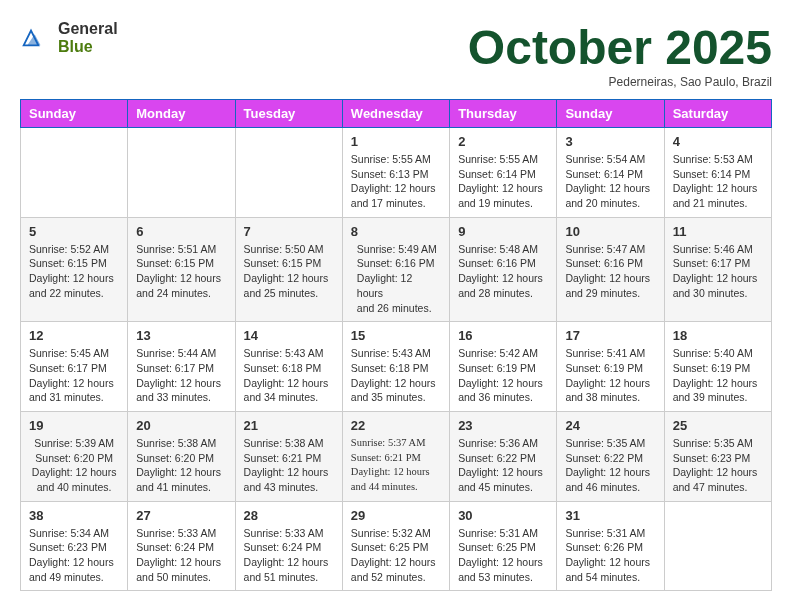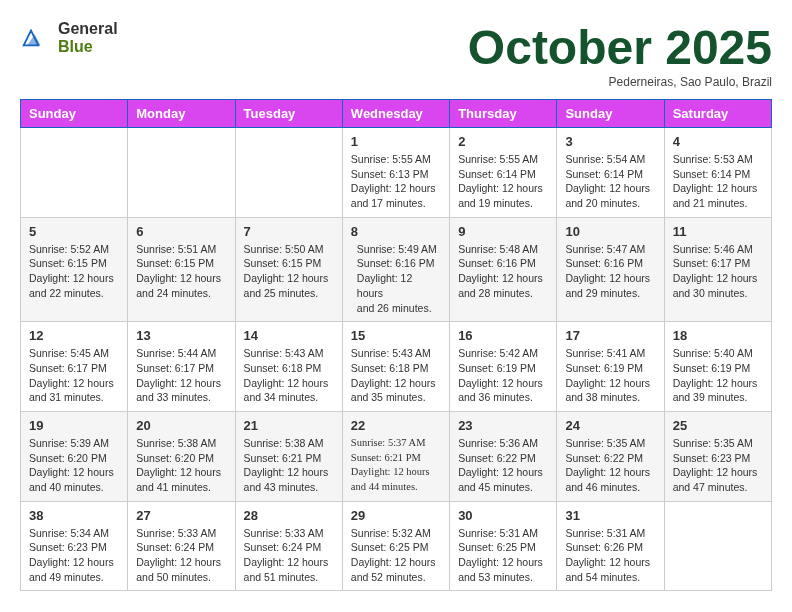--- a/index.html
+++ b/index.html
@@ -239,21 +239,21 @@
           <div class="day-number">18</div>
           <div class="day-info" style="white-space: pre-line;">Sunrise: 5:40 AM
 Sunset: 6:19 PM
 Daylight: 12 hours
 and 39 minutes.</div>
         </td>
       </tr>
       <tr>
         <td class="alt-row">
           <div class="day-number">19</div>
-          <div class="day-info" style="white-space: pre-line;">Sunrise: 5:39 AM
+          <div class="day-info" style="white-space: pre-line; text-align: center;">Sunrise: 5:39 AM
 Sunset: 6:20 PM
 Daylight: 12 hours
 and 40 minutes.</div>
         </td>
         <td class="alt-row">
           <div class="day-number">20</div>
           <div class="day-info" style="white-space: pre-line;">Sunrise: 5:38 AM
 Sunset: 6:20 PM
 Daylight: 12 hours
 and 41 minutes.</div>

